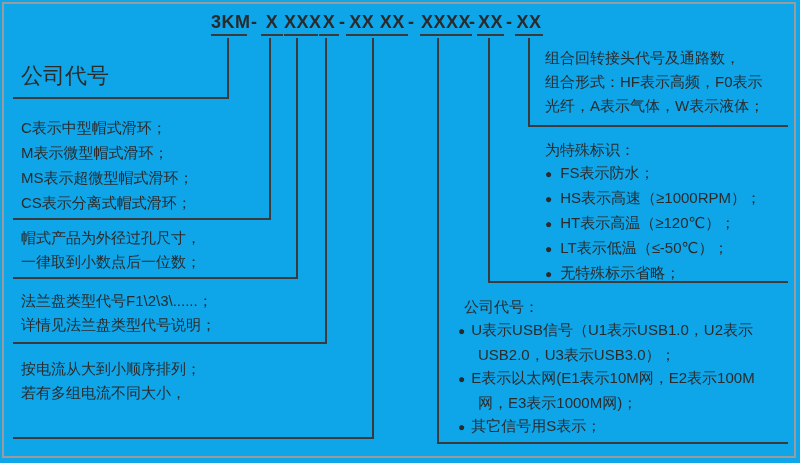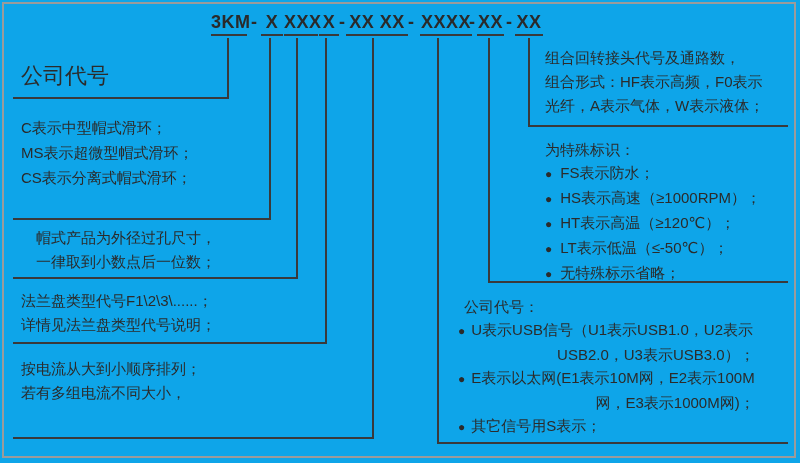--- a/index.html
+++ b/index.html
@@ -22,21 +22,21 @@
     font-size:18px;font-weight:bold;text-align:center;color:#2a2a2a;
   }
   
   .vline{position:absolute;width:2px;background:#3a3a3a;}
   .hline{position:absolute;height:2px;background:#3a3a3a;}
   
   .block{position:absolute;font-size:15px;line-height:24px;white-space:nowrap;color:#2b2b2b;}
   .block.small-lh{line-height:23px;}
   .row{display:block;}
   .bullet{font-size:12px;margin-right:8px;color:#2b2b2b;}
-  .indent{padding-left:20px;text-align:right;}
+  .indent{padding-left:20px;}
   .heading-row{display:block;}
 </style>
 </head>
 <body>
 
 <div class="page">
   <div class="frame"></div>
 
   <span class="seg" style="left:211px;width:36px;">3KM</span>
   <span class="dash" style="left:248px;width:12px;">-</span>
@@ -69,25 +69,26 @@
   <div class="hline" style="left:437px;top:442px;width:351px;"></div>
   <div class="hline" style="left:488px;top:281px;width:300px;"></div>
   <div class="hline" style="left:528px;top:125px;width:260px;"></div>
 
   <div class="block" style="left:21px;top:64px;font-size:22px;">
     <div class="row">公司代号</div>
   </div>
 
   <div class="block" style="left:21px;top:115px;line-height:25px;">
     <div class="row">C表示中型帽式滑环；</div>
+    <div class="row">M表示微型帽式滑环；</div>
     <div class="row">MS表示超微型帽式滑环；</div>
     <div class="row">CS表示分离式帽式滑环；</div>
   </div>
 
-  <div class="block" style="left:36px;top:226px;">
+  <div class="block" style="left:21px;top:226px;">
     <div class="row">帽式产品为外径过孔尺寸，</div>
     <div class="row">一律取到小数点后一位数；</div>
   </div>
 
   <div class="block" style="left:21px;top:289px;">
     <div class="row">法兰盘类型代号F1\2\3\......；</div>
     <div class="row">详情见法兰盘类型代号说明；</div>
   </div>
 
   <div class="block" style="left:21px;top:357px;">

